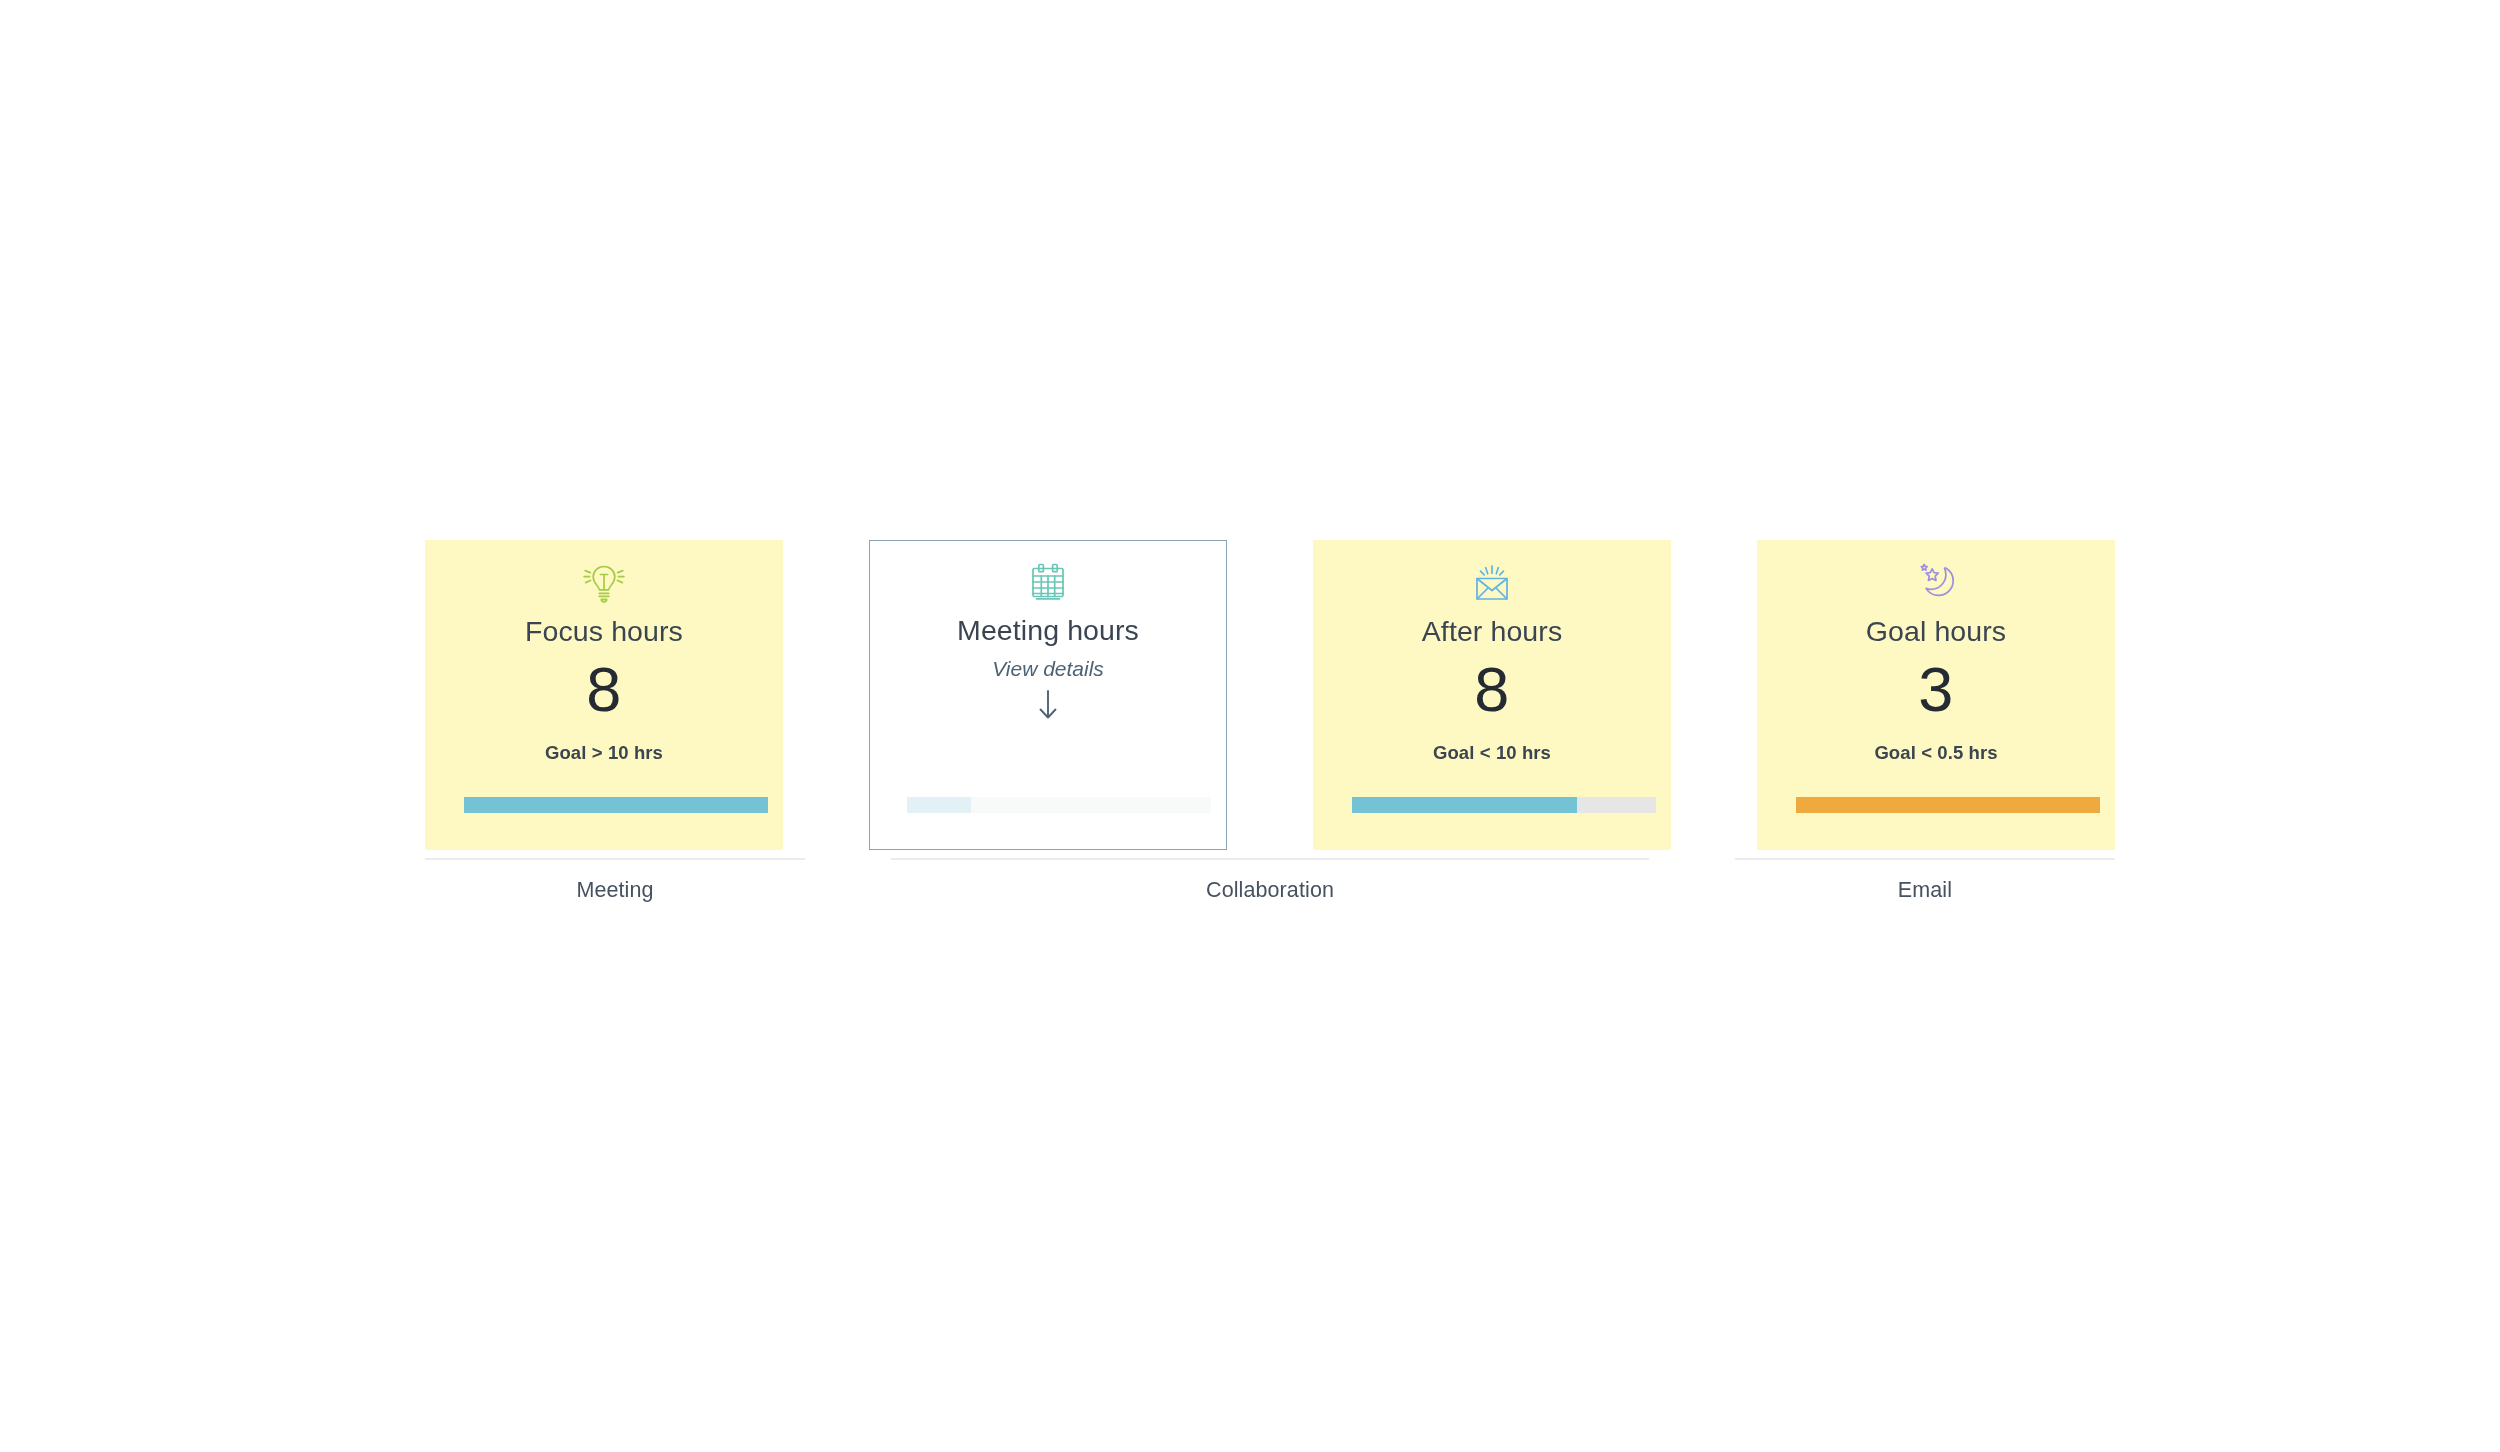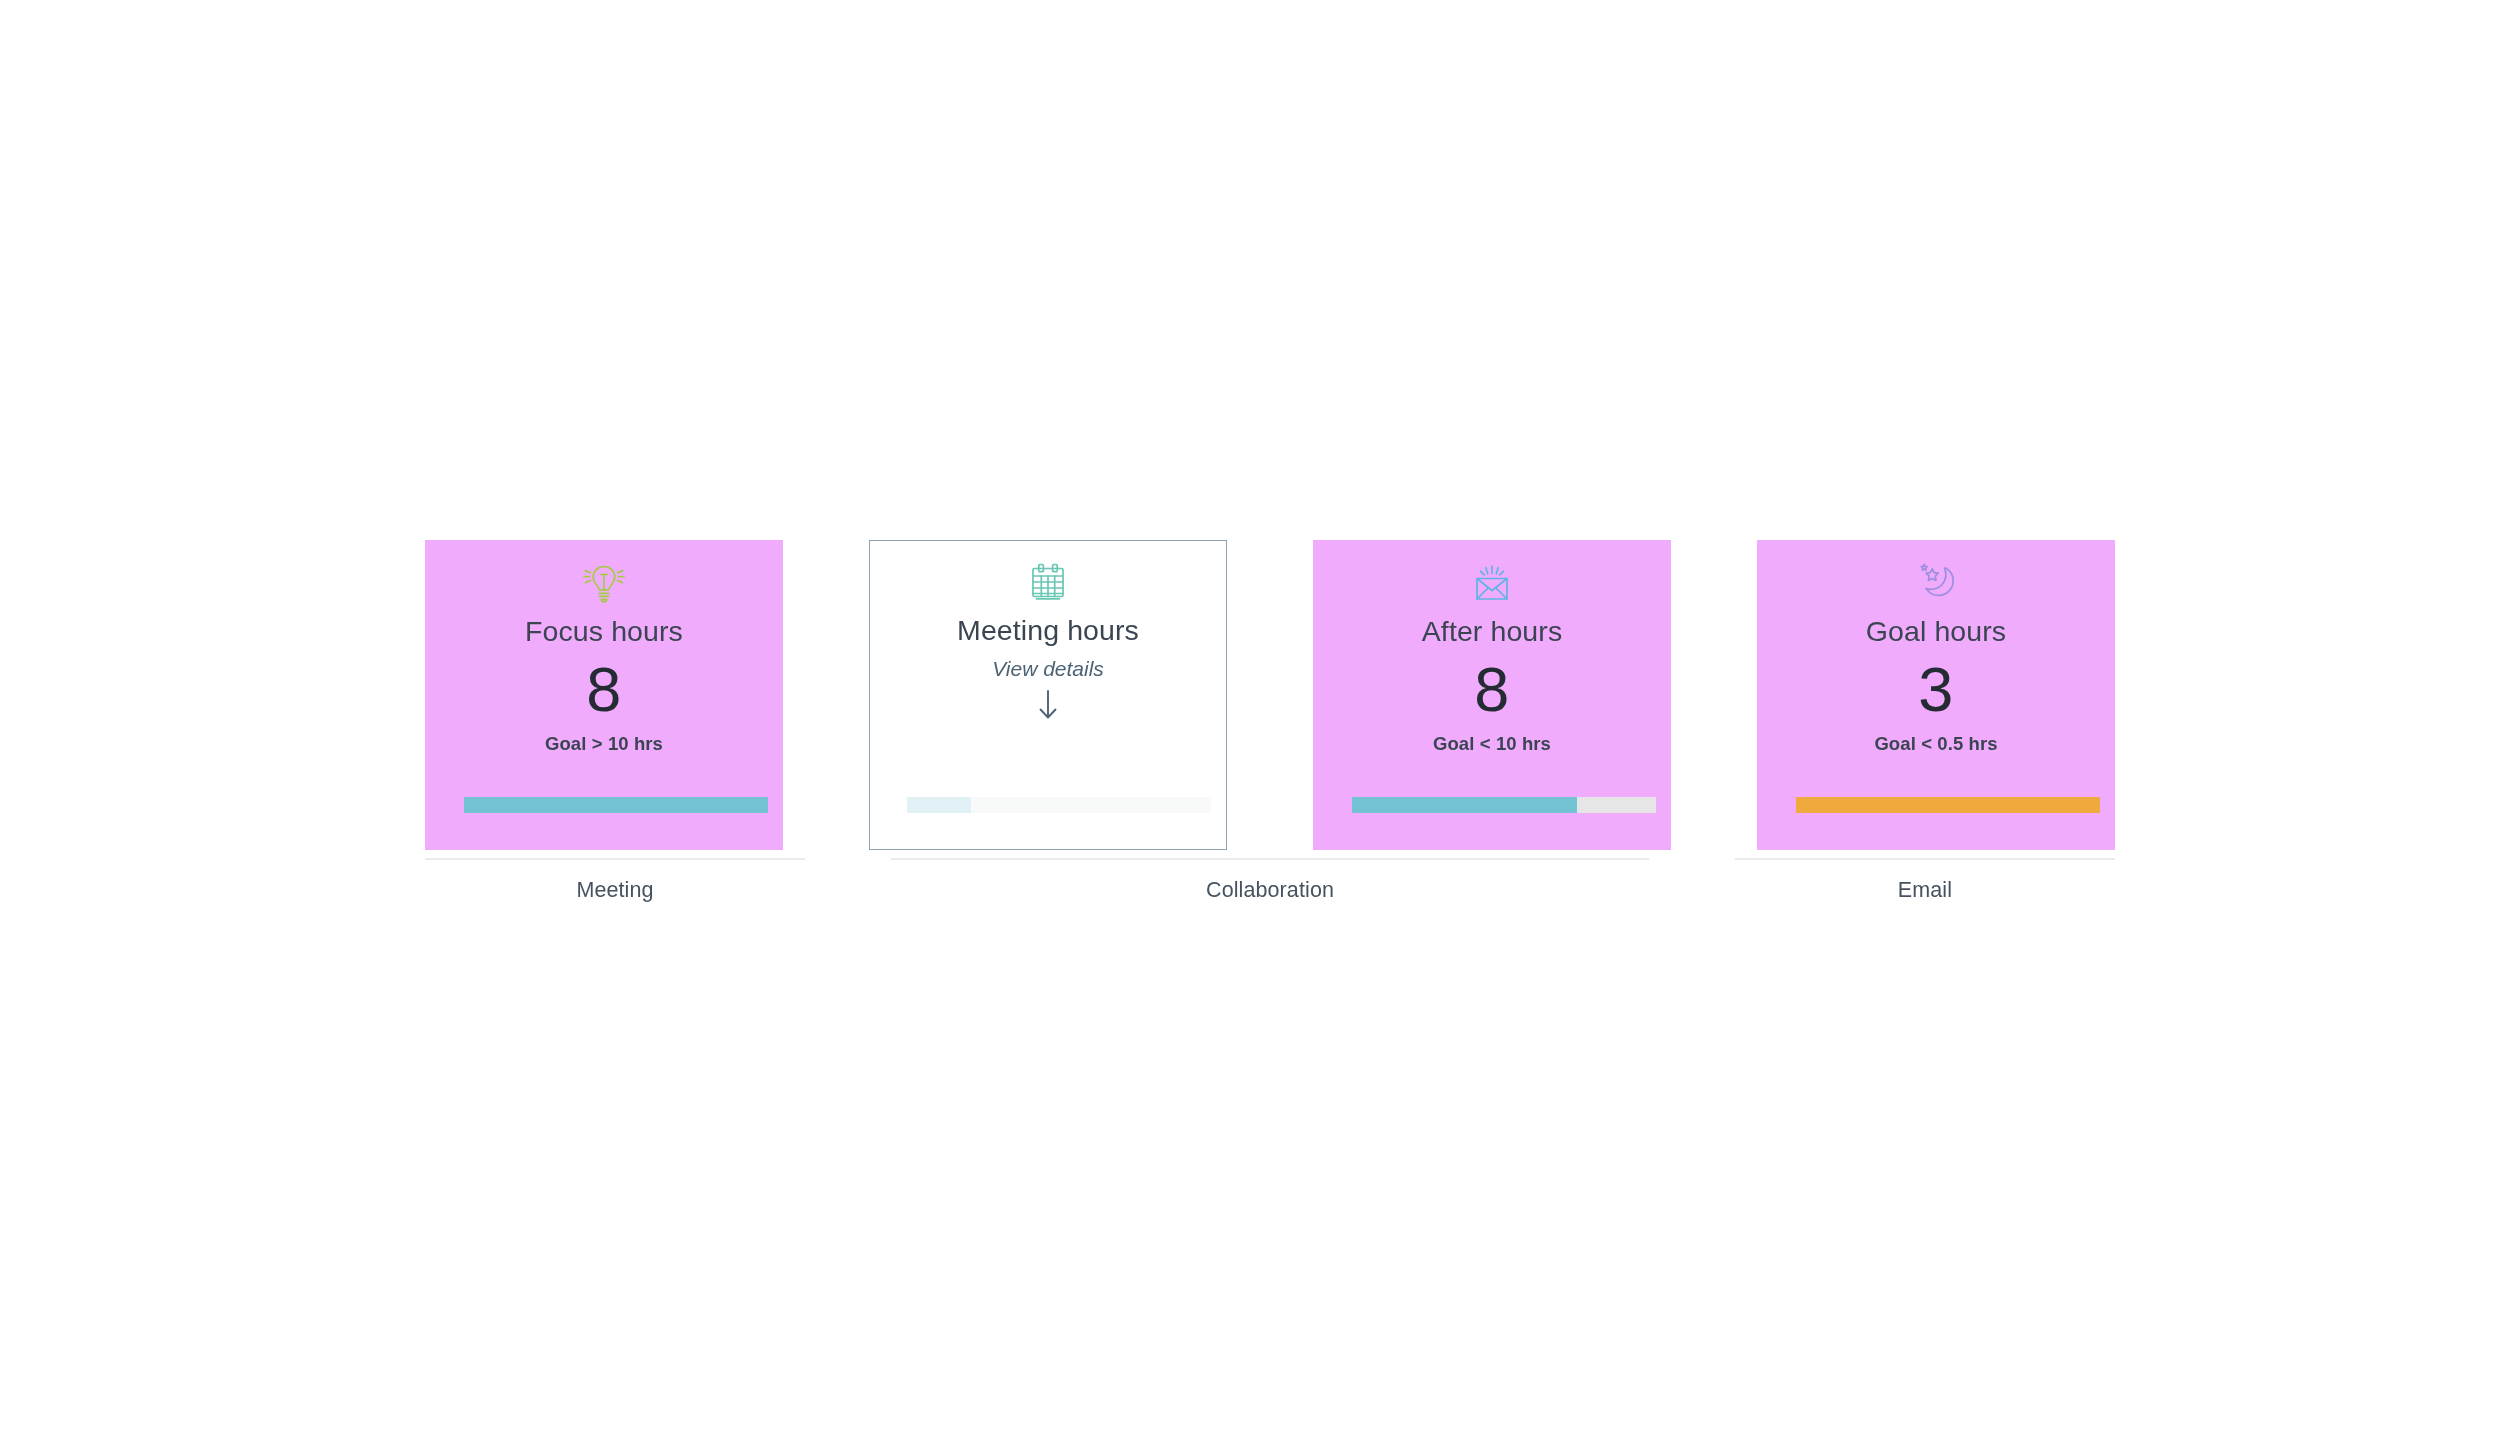--- a/index.html
+++ b/index.html
@@ -38,21 +38,21 @@
   }
 
   .card {
     position: relative;
     width: 380px;
     height: 310px;
     box-sizing: border-box;
     display: flex;
     flex-direction: column;
     align-items: center;
-    background: #f0abfc;
+    background: #fef9c3;
     border: 1px solid transparent;
     padding-top: 14px;
   }
   .card.gap { margin-left: 86px; }
 
   
   .card.is-hovered {
     border: 1px solid #8ba4b4;
     background: #ffffff;
     padding-top: 13px;
@@ -85,21 +85,21 @@
     line-height: 1.0;
     margin-top: 10px;
     letter-spacing: 0.5px;
   }
 
   
   .card-goal {
     font-size: 18.5px;
     font-weight: 700;
     color: #3b4552;
-    margin-top: 12px;
+    margin-top: 21px;
     letter-spacing: 0.1px;
     white-space: nowrap;
   }
 
   
   .card-hover-body {
     display: flex;
     flex-direction: column;
     align-items: center;
     margin-top: 10px;

